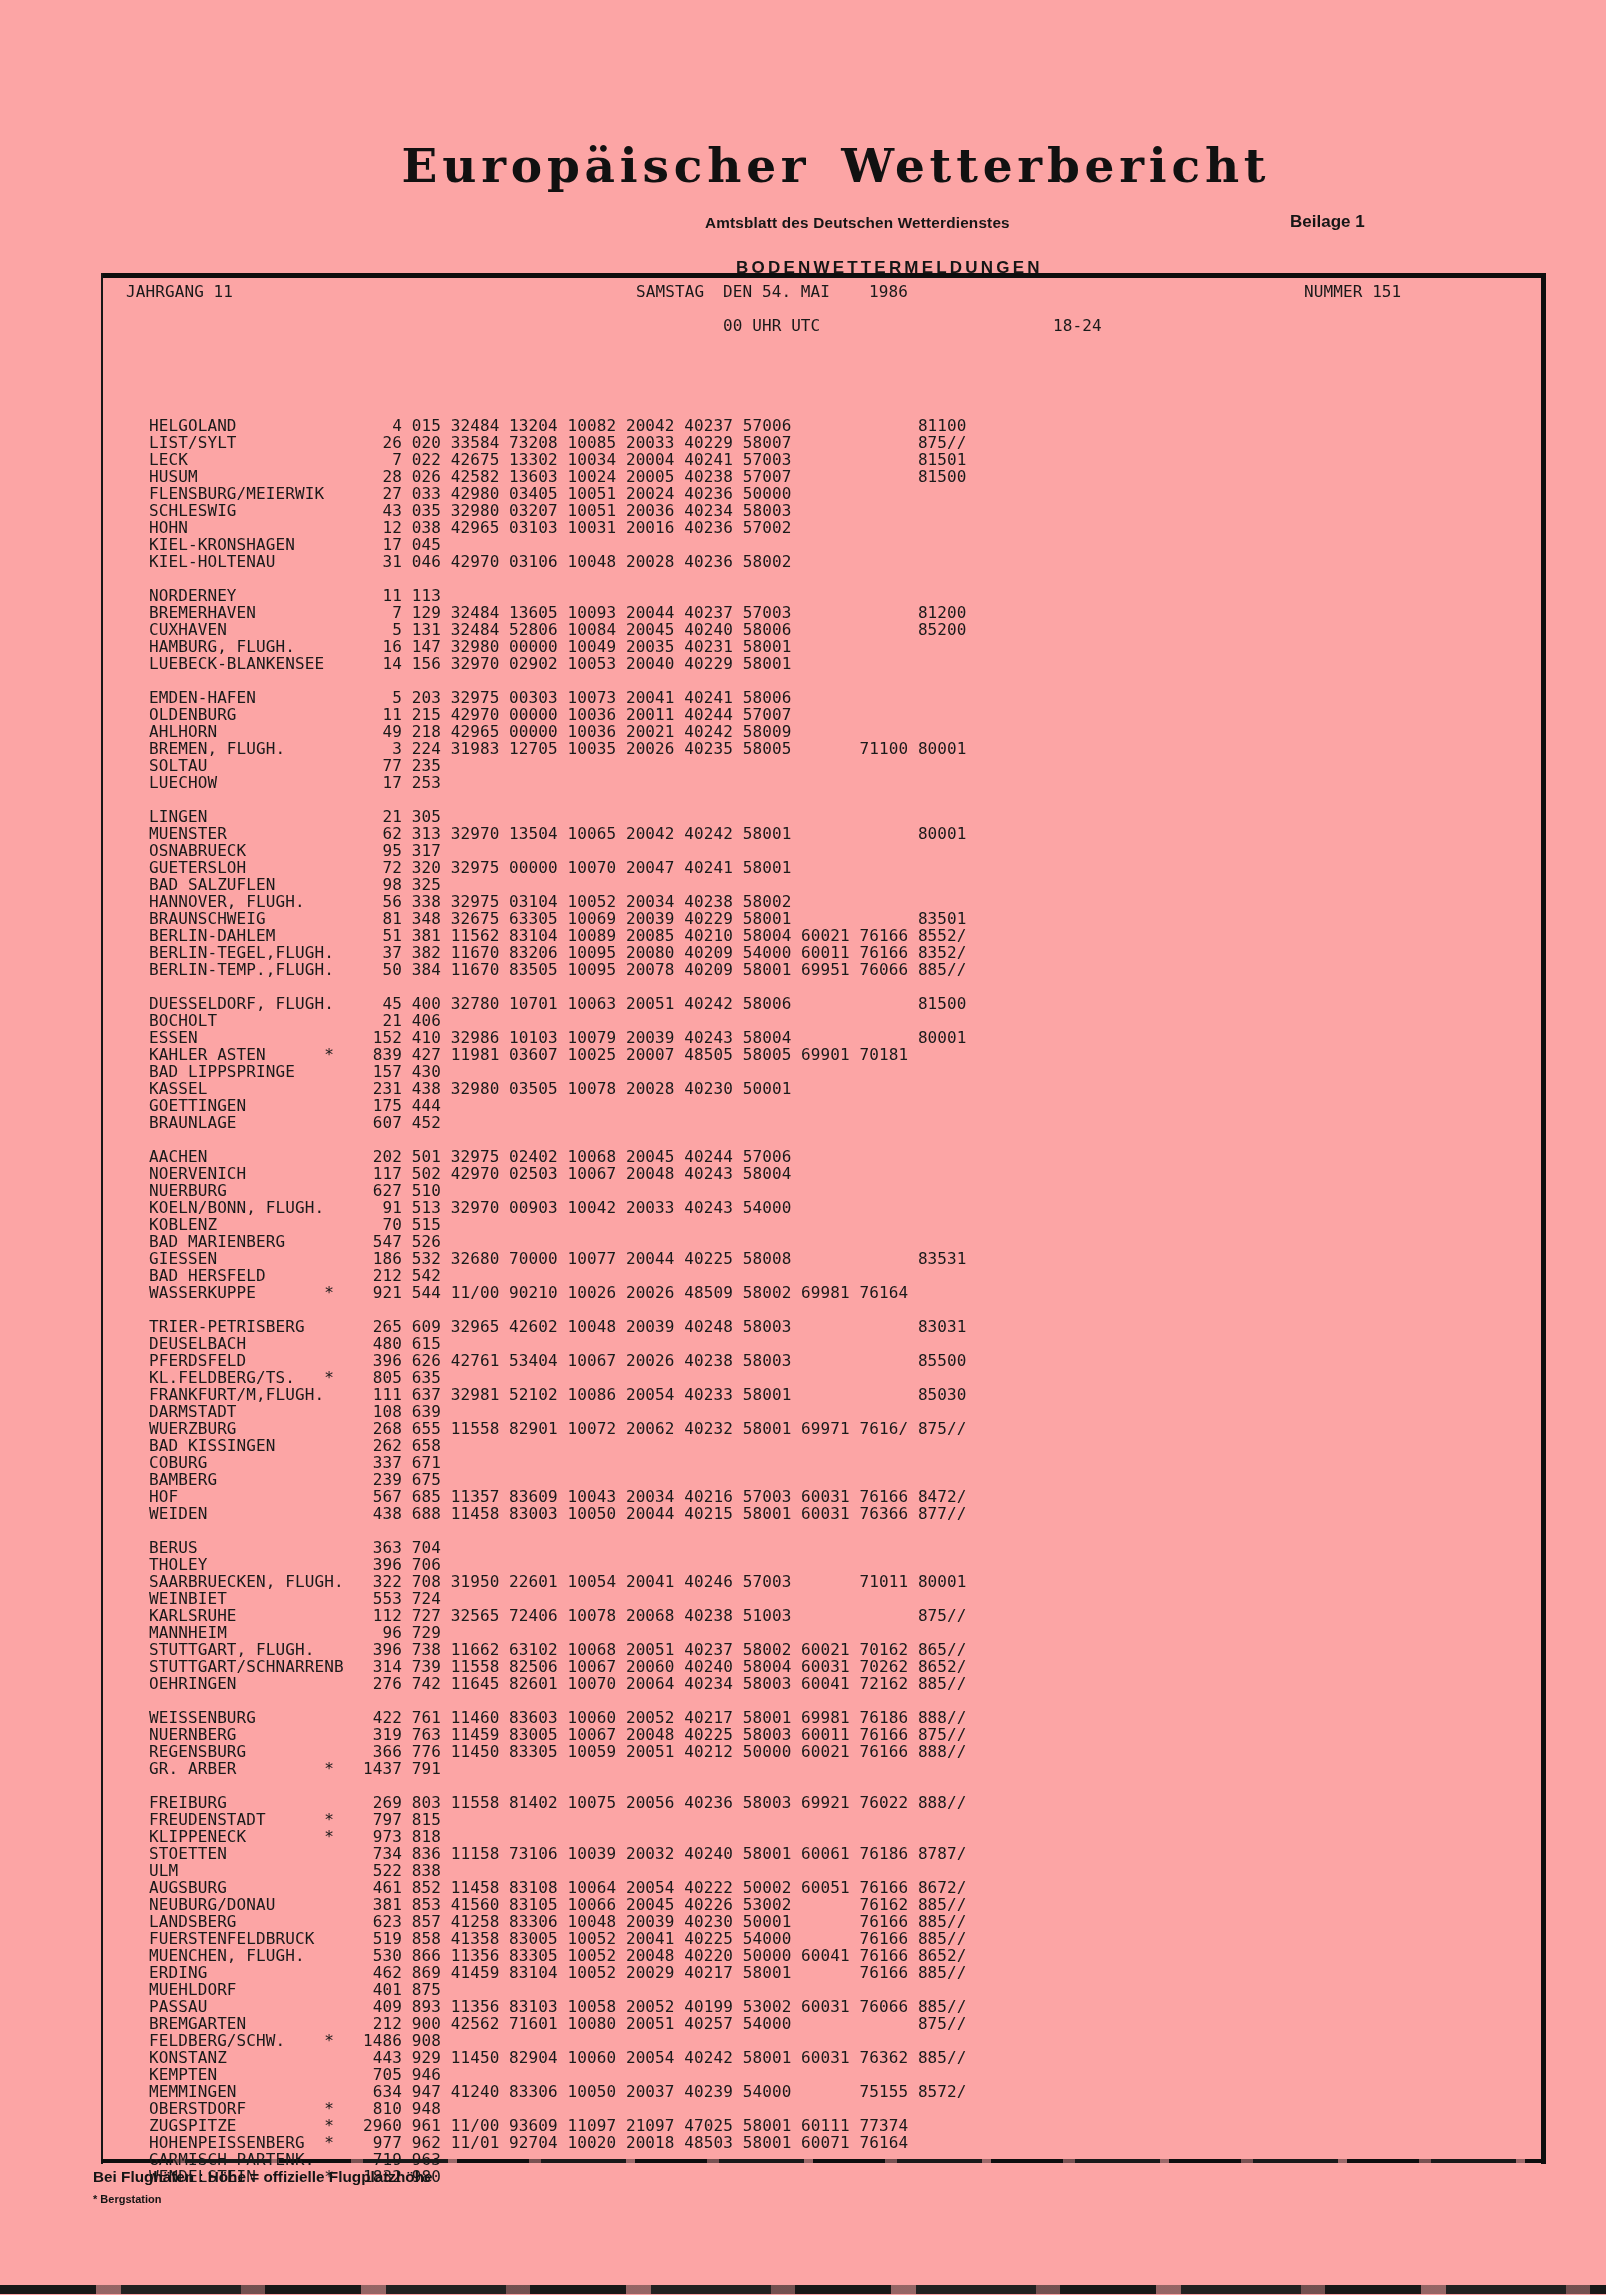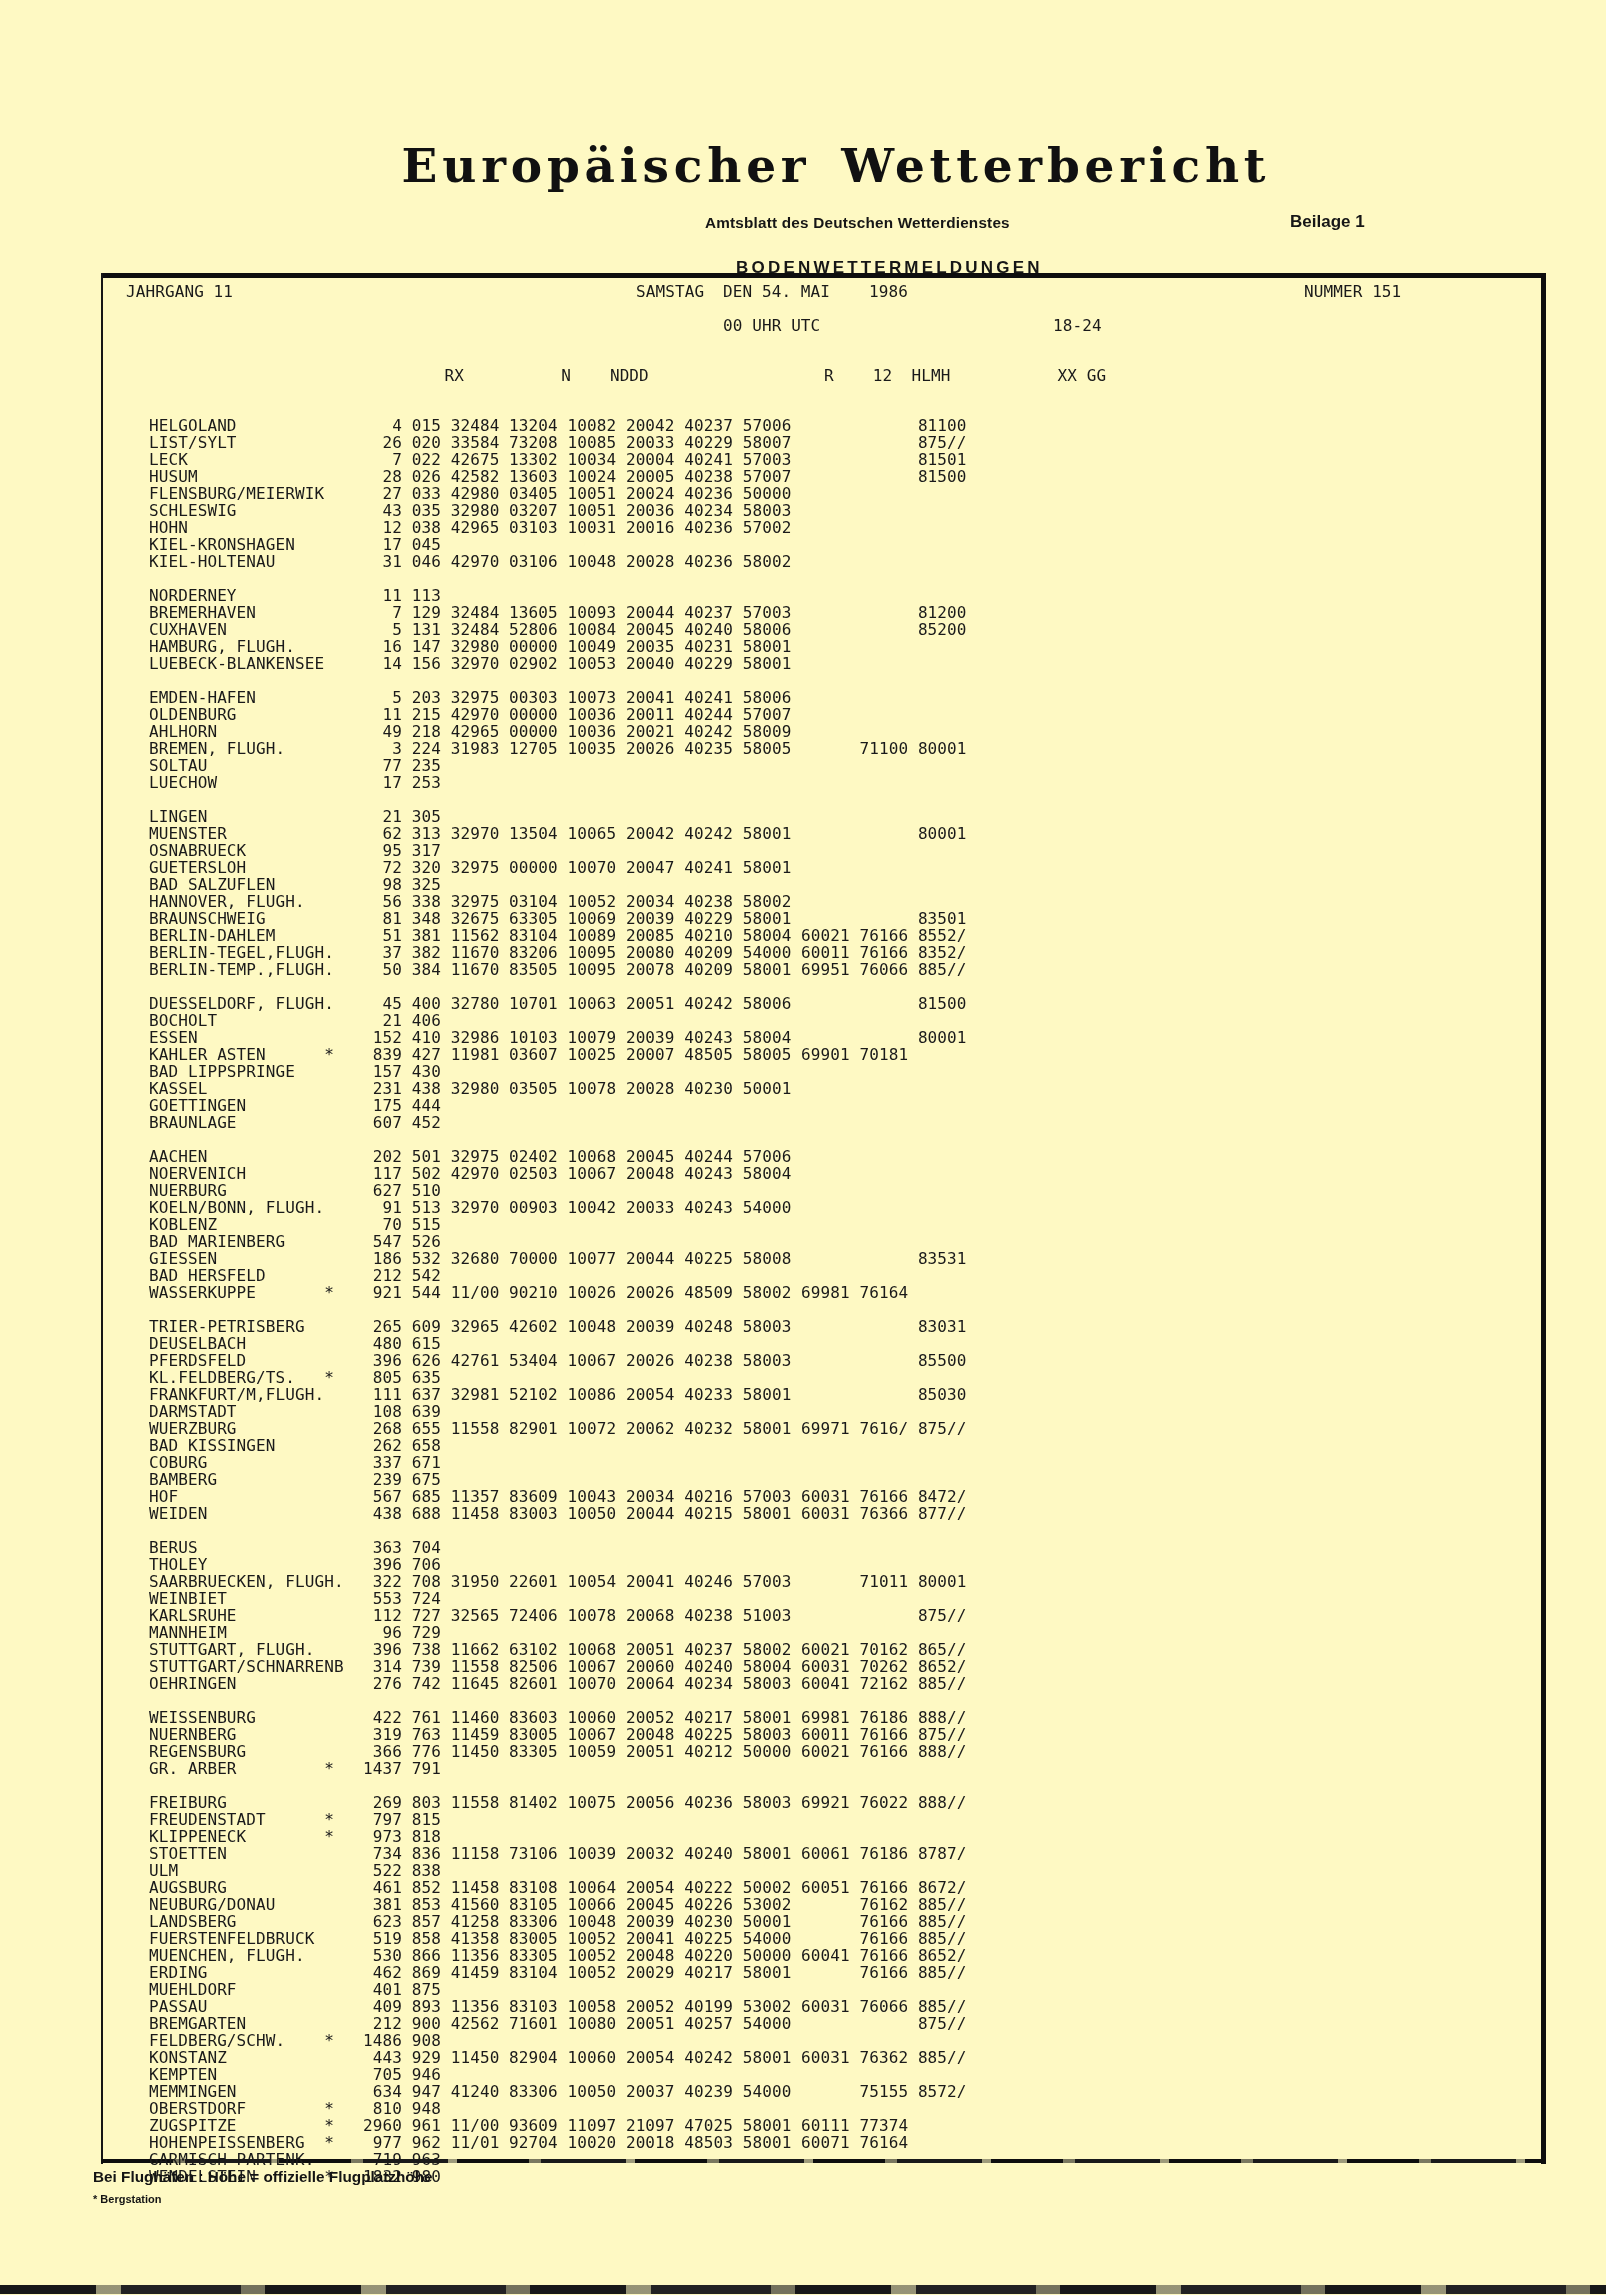--- a/index.html
+++ b/index.html
@@ -1,20 +1,20 @@
 <!DOCTYPE html>
 <html style="font-size:13px"><head>
 <meta charset="utf-8">
 <style>
   html,body{margin:0;padding:0;}
   body{background:#e8e8e6;}
   .page{
     position:relative;
     width:1607px;height:2295px;
-    background:#fef9c3;
+    background:#fca5a5;
     color:#161616;
     overflow:hidden;
     font-family:"Liberation Sans", sans-serif;
   }
   .doc-title{
     position:absolute;left:370px;top:138px;width:932px;
     text-align:center;
     font-family:"DejaVu Serif", serif;
     font-weight:bold;
     font-size:47px;
@@ -83,21 +83,20 @@
   <div class="frame-bottom"></div>
 
   <span class="mono mh mh-jahrgang">JAHRGANG 11</span>
   <span class="mono mh mh-weekday">SAMSTAG</span>
   <span class="mono mh mh-date">DEN 54. MAI</span>
   <span class="mono mh mh-year">1986</span>
   <span class="mono mh mh-nummer">NUMMER 151</span>
   <span class="mono mh mh-utc">00 UHR UTC</span>
   <span class="mono mh mh-period">18-24</span>
 
-  <div class="mono colhead2">                                RX          N    NDDD                  R    12  HLMH           XX GG</div>
 
   <pre class="mono report-rows">HELGOLAND                4 015 32484 13204 10082 20042 40237 57006             81100
 LIST/SYLT               26 020 33584 73208 10085 20033 40229 58007             875//
 LECK                     7 022 42675 13302 10034 20004 40241 57003             81501
 HUSUM                   28 026 42582 13603 10024 20005 40238 57007             81500
 FLENSBURG/MEIERWIK      27 033 42980 03405 10051 20024 40236 50000
 SCHLESWIG               43 035 32980 03207 10051 20036 40234 58003
 HOHN                    12 038 42965 03103 10031 20016 40236 57002
 KIEL-KRONSHAGEN         17 045
 KIEL-HOLTENAU           31 046 42970 03106 10048 20028 40236 58002

